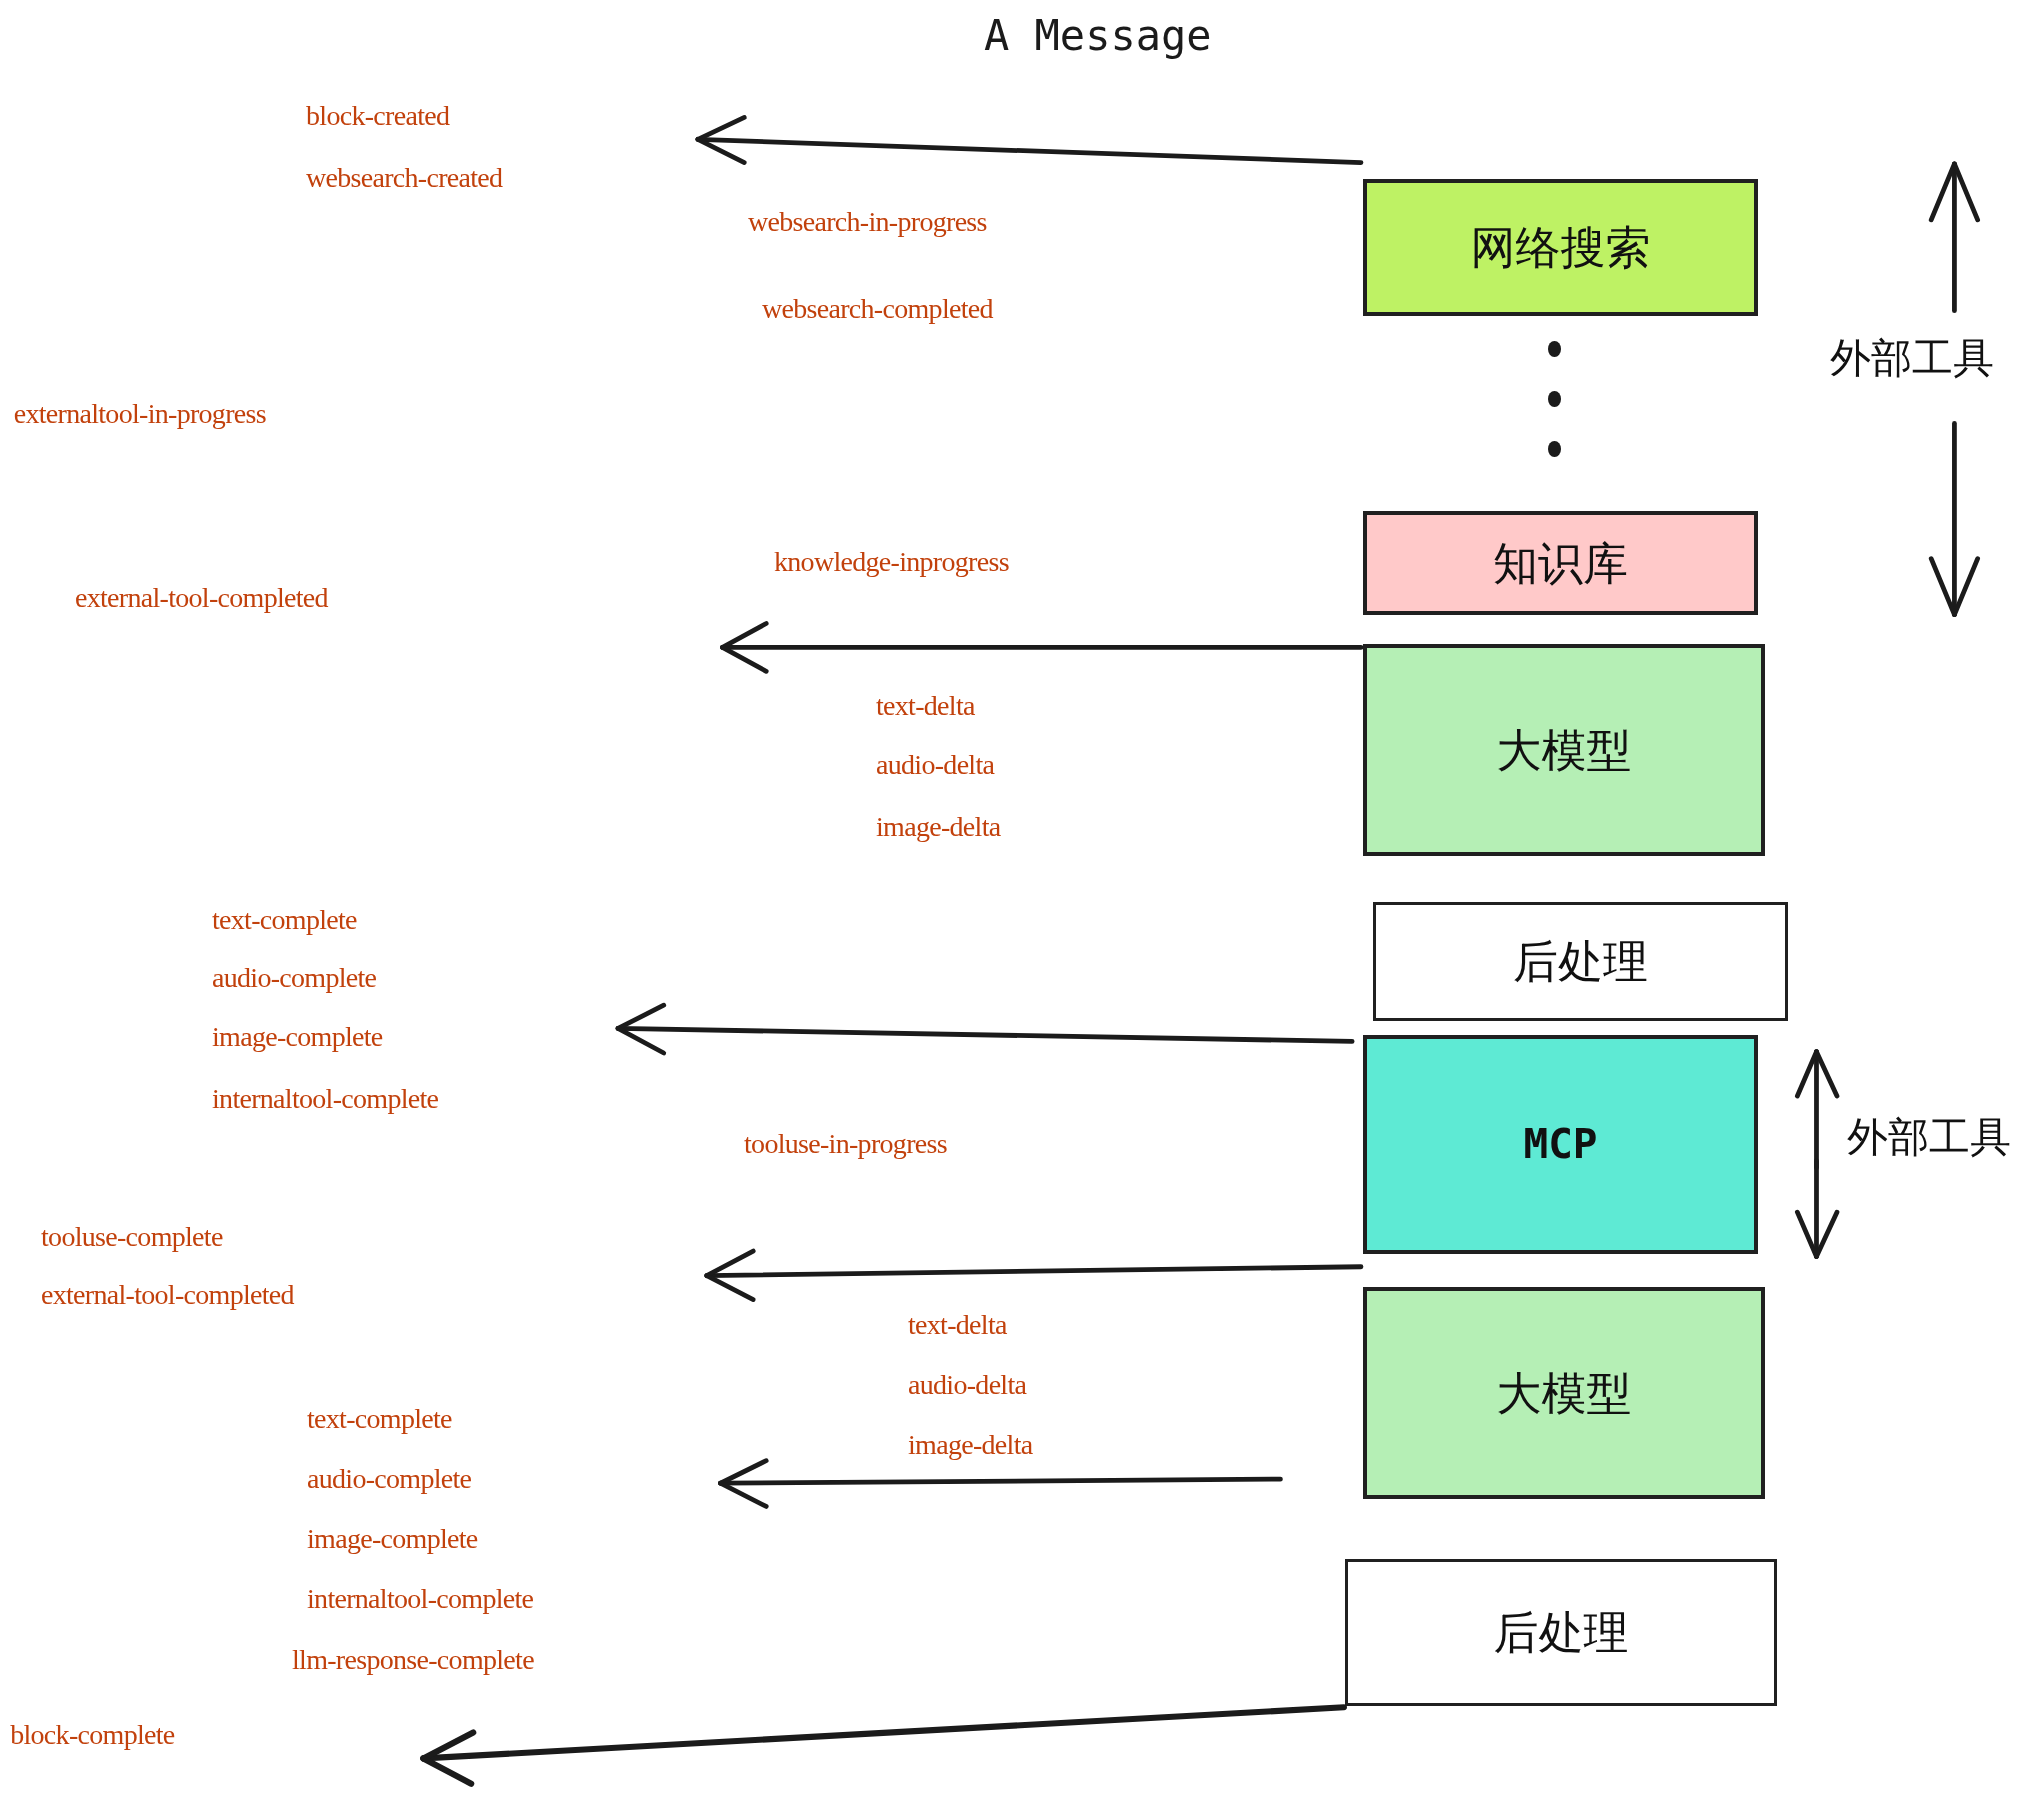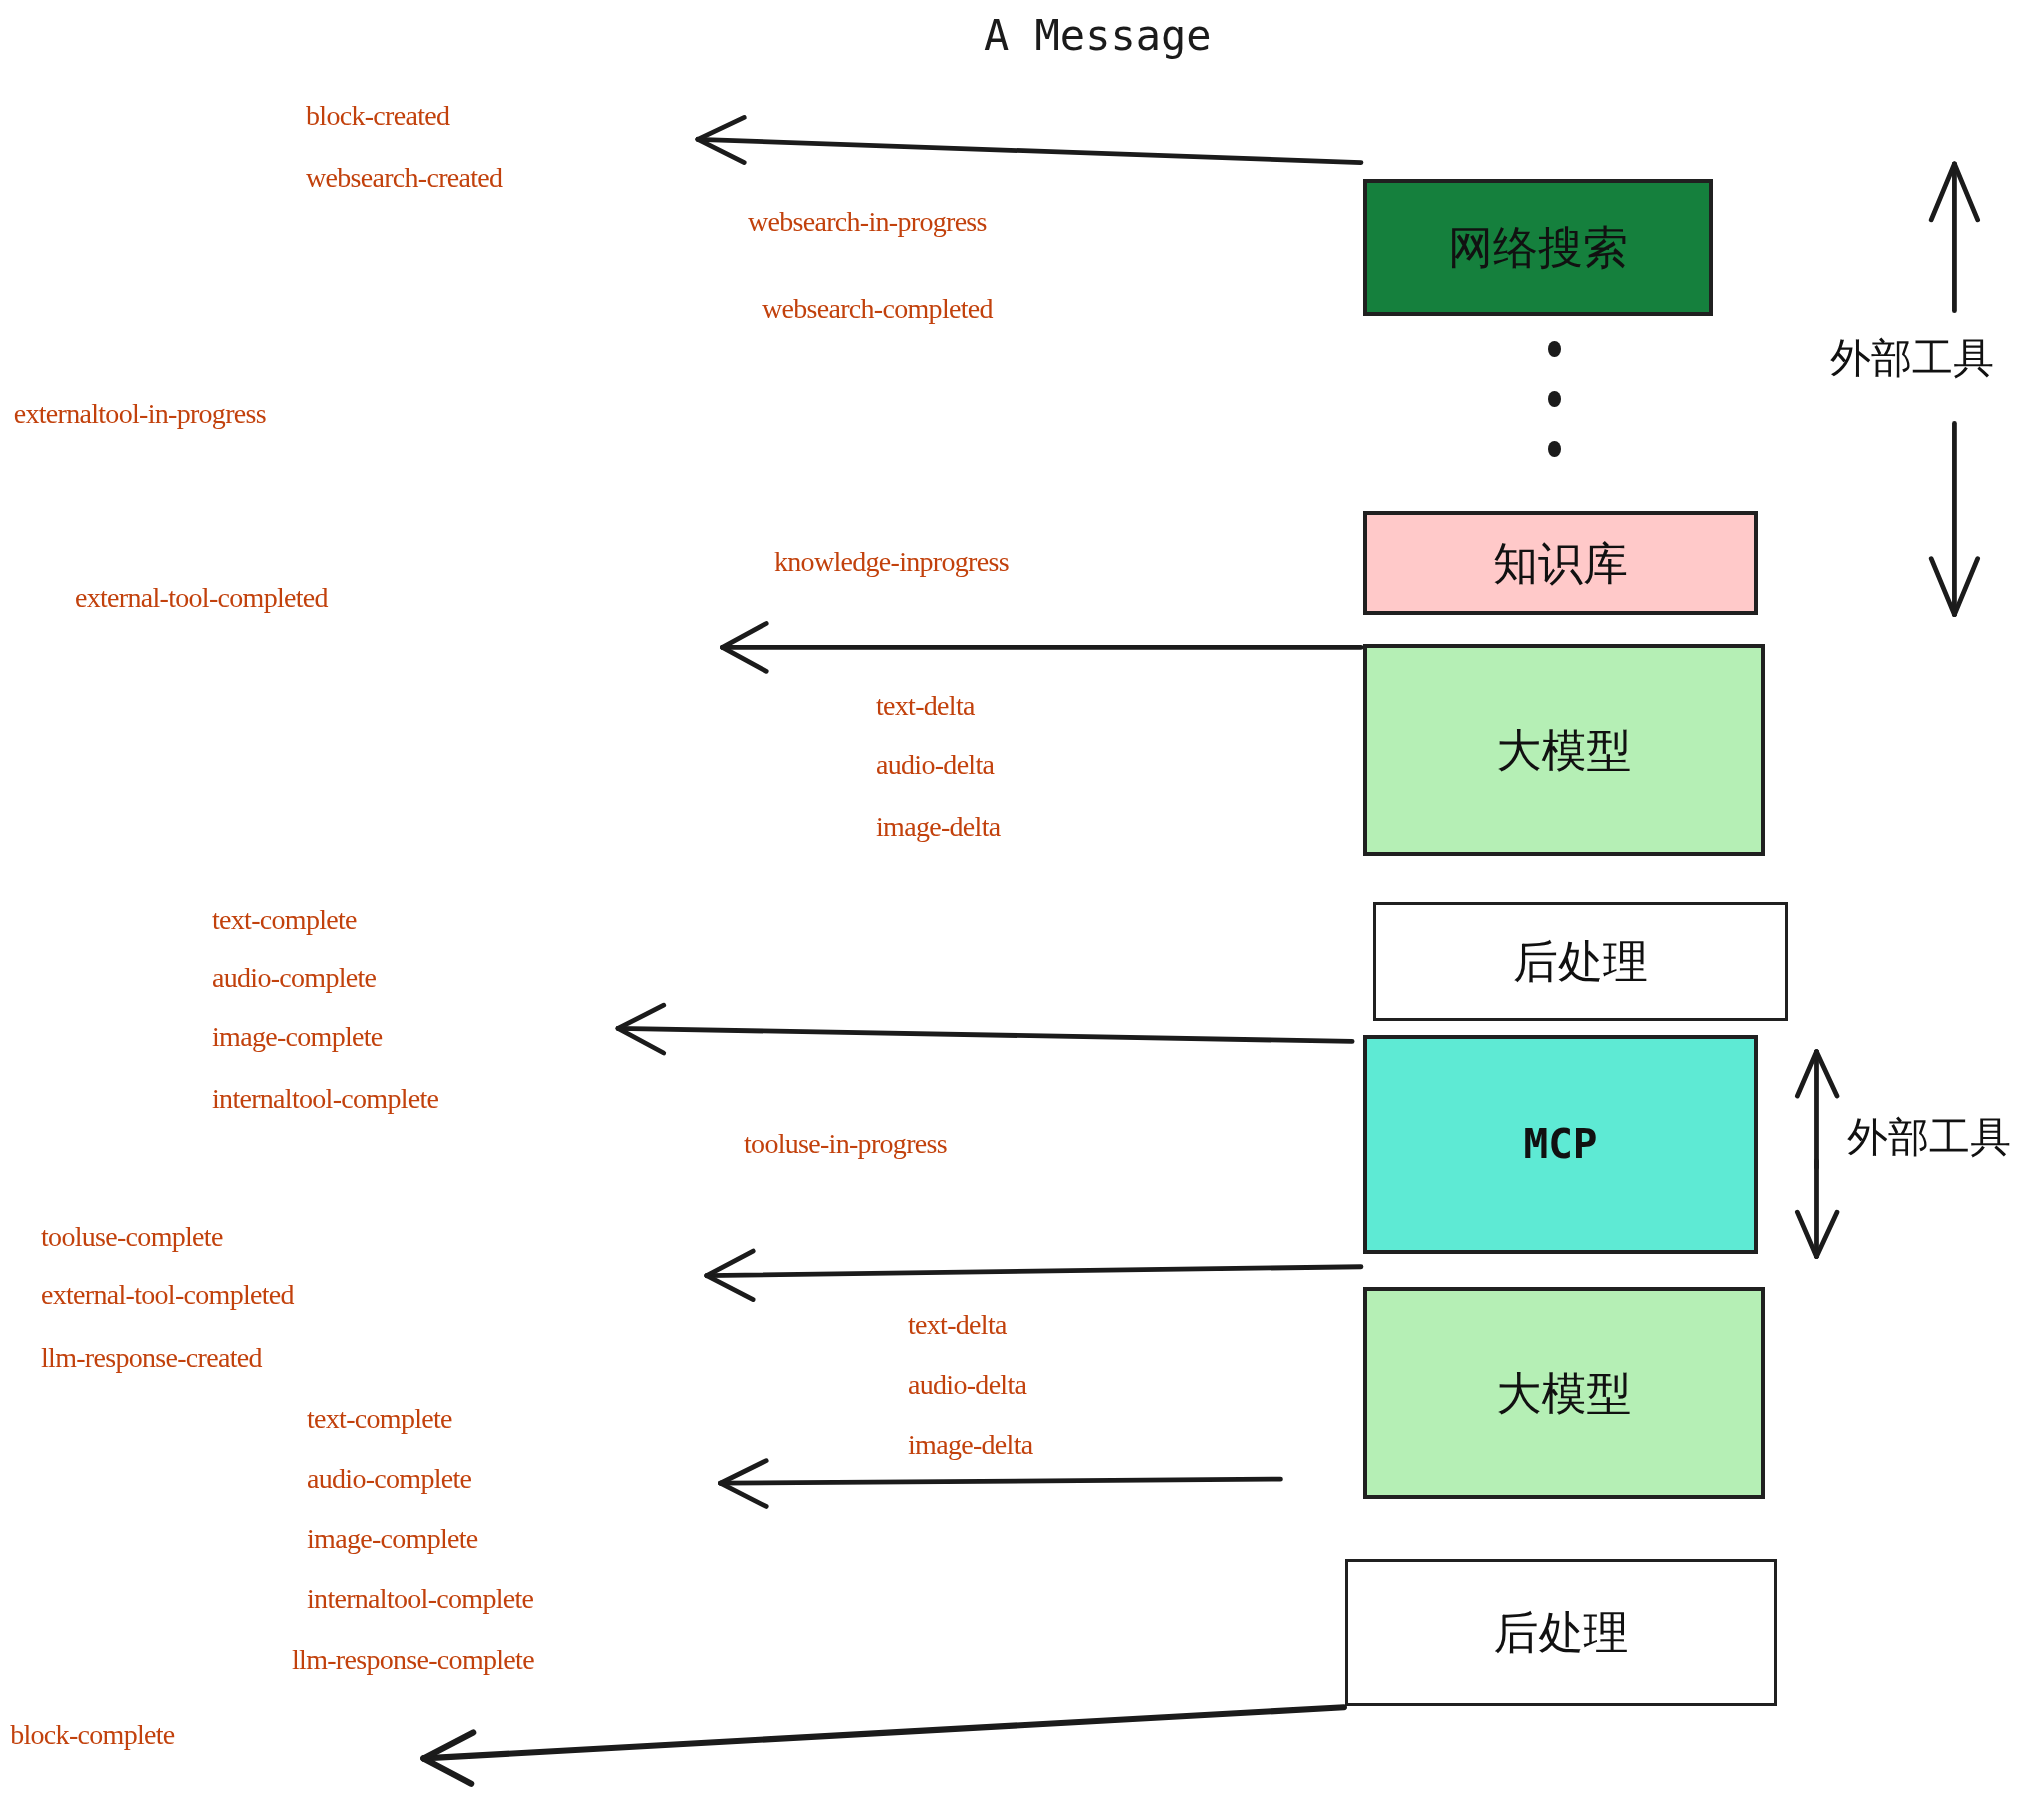--- a/index.html
+++ b/index.html
@@ -91,21 +91,21 @@
     white-space: pre;
   }
 </style>
 </head>
 <body>
 
 <div id="canvas">
 
   <div id="title" style="left:984px; top:15px;">A Message</div>
 
-  <div class="node" style="left:1363px; top:179px; width:350px; height:137px; background:#15803d;">
+  <div class="node" style="left:1363px; top:179px; width:395px; height:137px; background:#bef264;">
     <span class="node-label">网络搜索</span>
   </div>
 
   <div class="node" style="left:1363px; top:511px; width:395px; height:104px; background:#ffc9c9;">
     <span class="node-label">知识库</span>
   </div>
 
   <div class="node" style="left:1363px; top:644px; width:402px; height:212px; background:#b5efb5;">
     <span class="node-label">大模型</span>
   </div>
@@ -145,21 +145,20 @@
   <div class="evt" style="left:876px; top:692px;">text-delta</div>
   <div class="evt" style="left:876px; top:751px;">audio-delta</div>
   <div class="evt" style="left:876px; top:813px;">image-delta</div>
   <div class="evt" style="left:212px; top:906px;">text-complete</div>
   <div class="evt" style="left:212px; top:964px;">audio-complete</div>
   <div class="evt" style="left:212px; top:1023px;">image-complete</div>
   <div class="evt" style="left:212px; top:1085px;">internaltool-complete</div>
   <div class="evt" style="left:744px; top:1130px;">tooluse-in-progress</div>
   <div class="evt" style="left:41px; top:1223px;">tooluse-complete</div>
   <div class="evt" style="left:41px; top:1281px;">external-tool-completed</div>
-  <div class="evt" style="left:41px; top:1344px;">llm-response-created</div>
   <div class="evt" style="left:908px; top:1311px;">text-delta</div>
   <div class="evt" style="left:908px; top:1371px;">audio-delta</div>
   <div class="evt" style="left:908px; top:1431px;">image-delta</div>
   <div class="evt" style="left:307px; top:1405px;">text-complete</div>
   <div class="evt" style="left:307px; top:1465px;">audio-complete</div>
   <div class="evt" style="left:307px; top:1525px;">image-complete</div>
   <div class="evt" style="left:307px; top:1585px;">internaltool-complete</div>
   <div class="evt" style="left:292px; top:1646px;">llm-response-complete</div>
   <div class="evt" style="left:10.2px; top:1721px;">block-complete</div>
 

